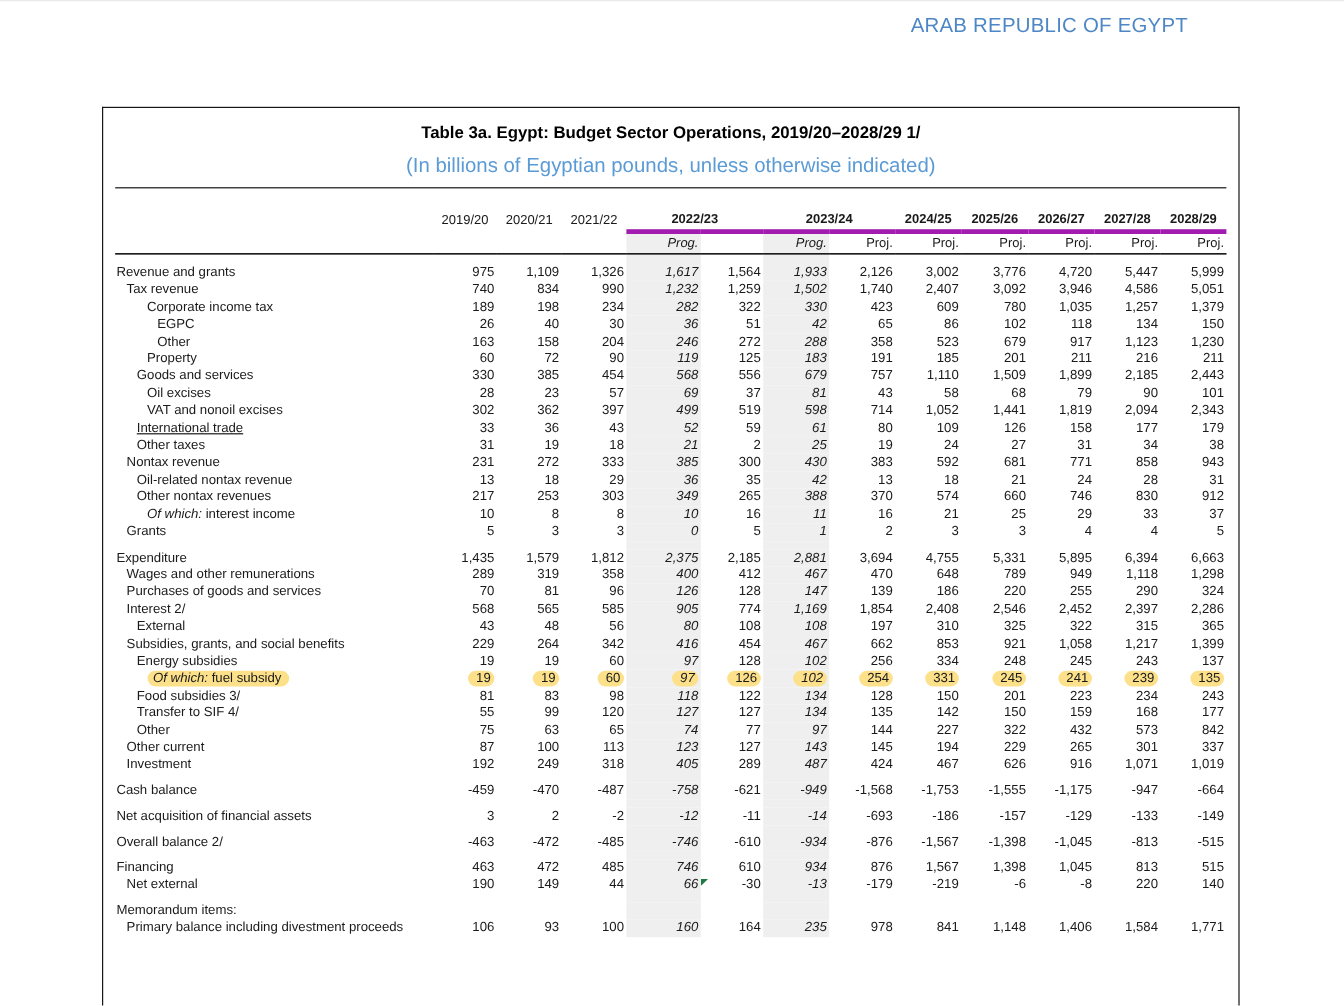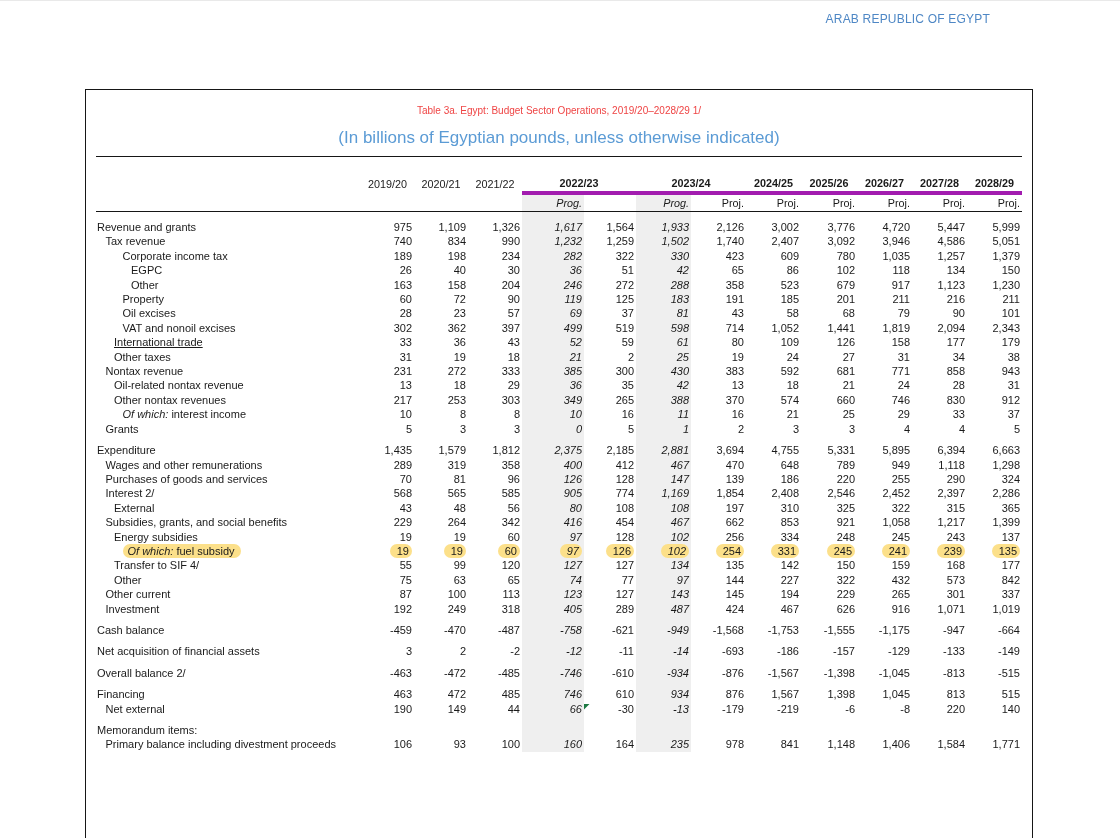--- a/index.html
+++ b/index.html
@@ -4,30 +4,30 @@
 <style>
   html,body { margin:0; padding:0; }
   body {
     width:1120px; height:838px; overflow:hidden; position:relative;
     background:#ffffff; border-top:1px solid #e9e9e9;
     font-family:"Liberation Sans", sans-serif; color:#1a1a1a;
     box-sizing:border-box;
   }
   .doc-header {
     position:absolute; top:11px; right:130px;
-    color:#4e87c5; font-size:12px; letter-spacing:0.2px;
+    color:#4e87c5; font-size:17px; letter-spacing:0.2px;
   }
   .table-box {
     position:absolute; left:85px; top:88px; width:948px; height:762px;
     border:1.6px solid #161616; border-bottom:none; background:#fff;
     box-sizing:border-box;
   }
   .t-title {
-    text-align:center; color:#ef4444; font-weight:normal;
-    font-size:10px; line-height:21px; margin-top:10px;
+    text-align:center; color:#000000; font-weight:bold;
+    font-size:14px; line-height:21px; margin-top:10px;
   }
   .t-sub {
     text-align:center; color:#5B9BD5; font-size:17px; line-height:19px; margin-top:7px;
   }
   .rule { border-top:1.6px solid #161616; margin:9px 10px 0 10px; }
   table.budget {
     border-collapse:collapse; table-layout:fixed;
     margin:18px 0 0 10px; width:926px;
     font-size:11px; color:#1a1a1a;
   }
@@ -213,20 +213,35 @@
           <td class="num">125</td>
           <td class="num shaded ital">183</td>
           <td class="num">191</td>
           <td class="num">185</td>
           <td class="num">201</td>
           <td class="num">211</td>
           <td class="num">216</td>
           <td class="num">211</td>
         </tr>
         <tr>
+          <td class="label-cell" style="padding-left: 18px;">Goods and services</td>
+          <td class="num">330</td>
+          <td class="num">385</td>
+          <td class="num">454</td>
+          <td class="num shaded ital">568</td>
+          <td class="num">556</td>
+          <td class="num shaded ital">679</td>
+          <td class="num">757</td>
+          <td class="num">1,110</td>
+          <td class="num">1,509</td>
+          <td class="num">1,899</td>
+          <td class="num">2,185</td>
+          <td class="num">2,443</td>
+        </tr>
+        <tr>
           <td class="label-cell" style="padding-left: 26.5px;">Oil excises</td>
           <td class="num">28</td>
           <td class="num">23</td>
           <td class="num">57</td>
           <td class="num shaded ital">69</td>
           <td class="num">37</td>
           <td class="num shaded ital">81</td>
           <td class="num">43</td>
           <td class="num">58</td>
           <td class="num">68</td>
@@ -483,20 +498,35 @@
           <td class="num"><span class="hl-num">126</span></td>
           <td class="num shaded ital"><span class="hl-num">102</span></td>
           <td class="num"><span class="hl-num">254</span></td>
           <td class="num"><span class="hl-num">331</span></td>
           <td class="num"><span class="hl-num">245</span></td>
           <td class="num"><span class="hl-num">241</span></td>
           <td class="num"><span class="hl-num">239</span></td>
           <td class="num"><span class="hl-num">135</span></td>
         </tr>
         <tr>
+          <td class="label-cell" style="padding-left: 18px;">Food subsidies 3/</td>
+          <td class="num">81</td>
+          <td class="num">83</td>
+          <td class="num">98</td>
+          <td class="num shaded ital">118</td>
+          <td class="num">122</td>
+          <td class="num shaded ital">134</td>
+          <td class="num">128</td>
+          <td class="num">150</td>
+          <td class="num">201</td>
+          <td class="num">223</td>
+          <td class="num">234</td>
+          <td class="num">243</td>
+        </tr>
+        <tr>
           <td class="label-cell" style="padding-left: 18px;">Transfer to SIF 4/</td>
           <td class="num">55</td>
           <td class="num">99</td>
           <td class="num">120</td>
           <td class="num shaded ital">127</td>
           <td class="num">127</td>
           <td class="num shaded ital">134</td>
           <td class="num">135</td>
           <td class="num">142</td>
           <td class="num">150</td>

